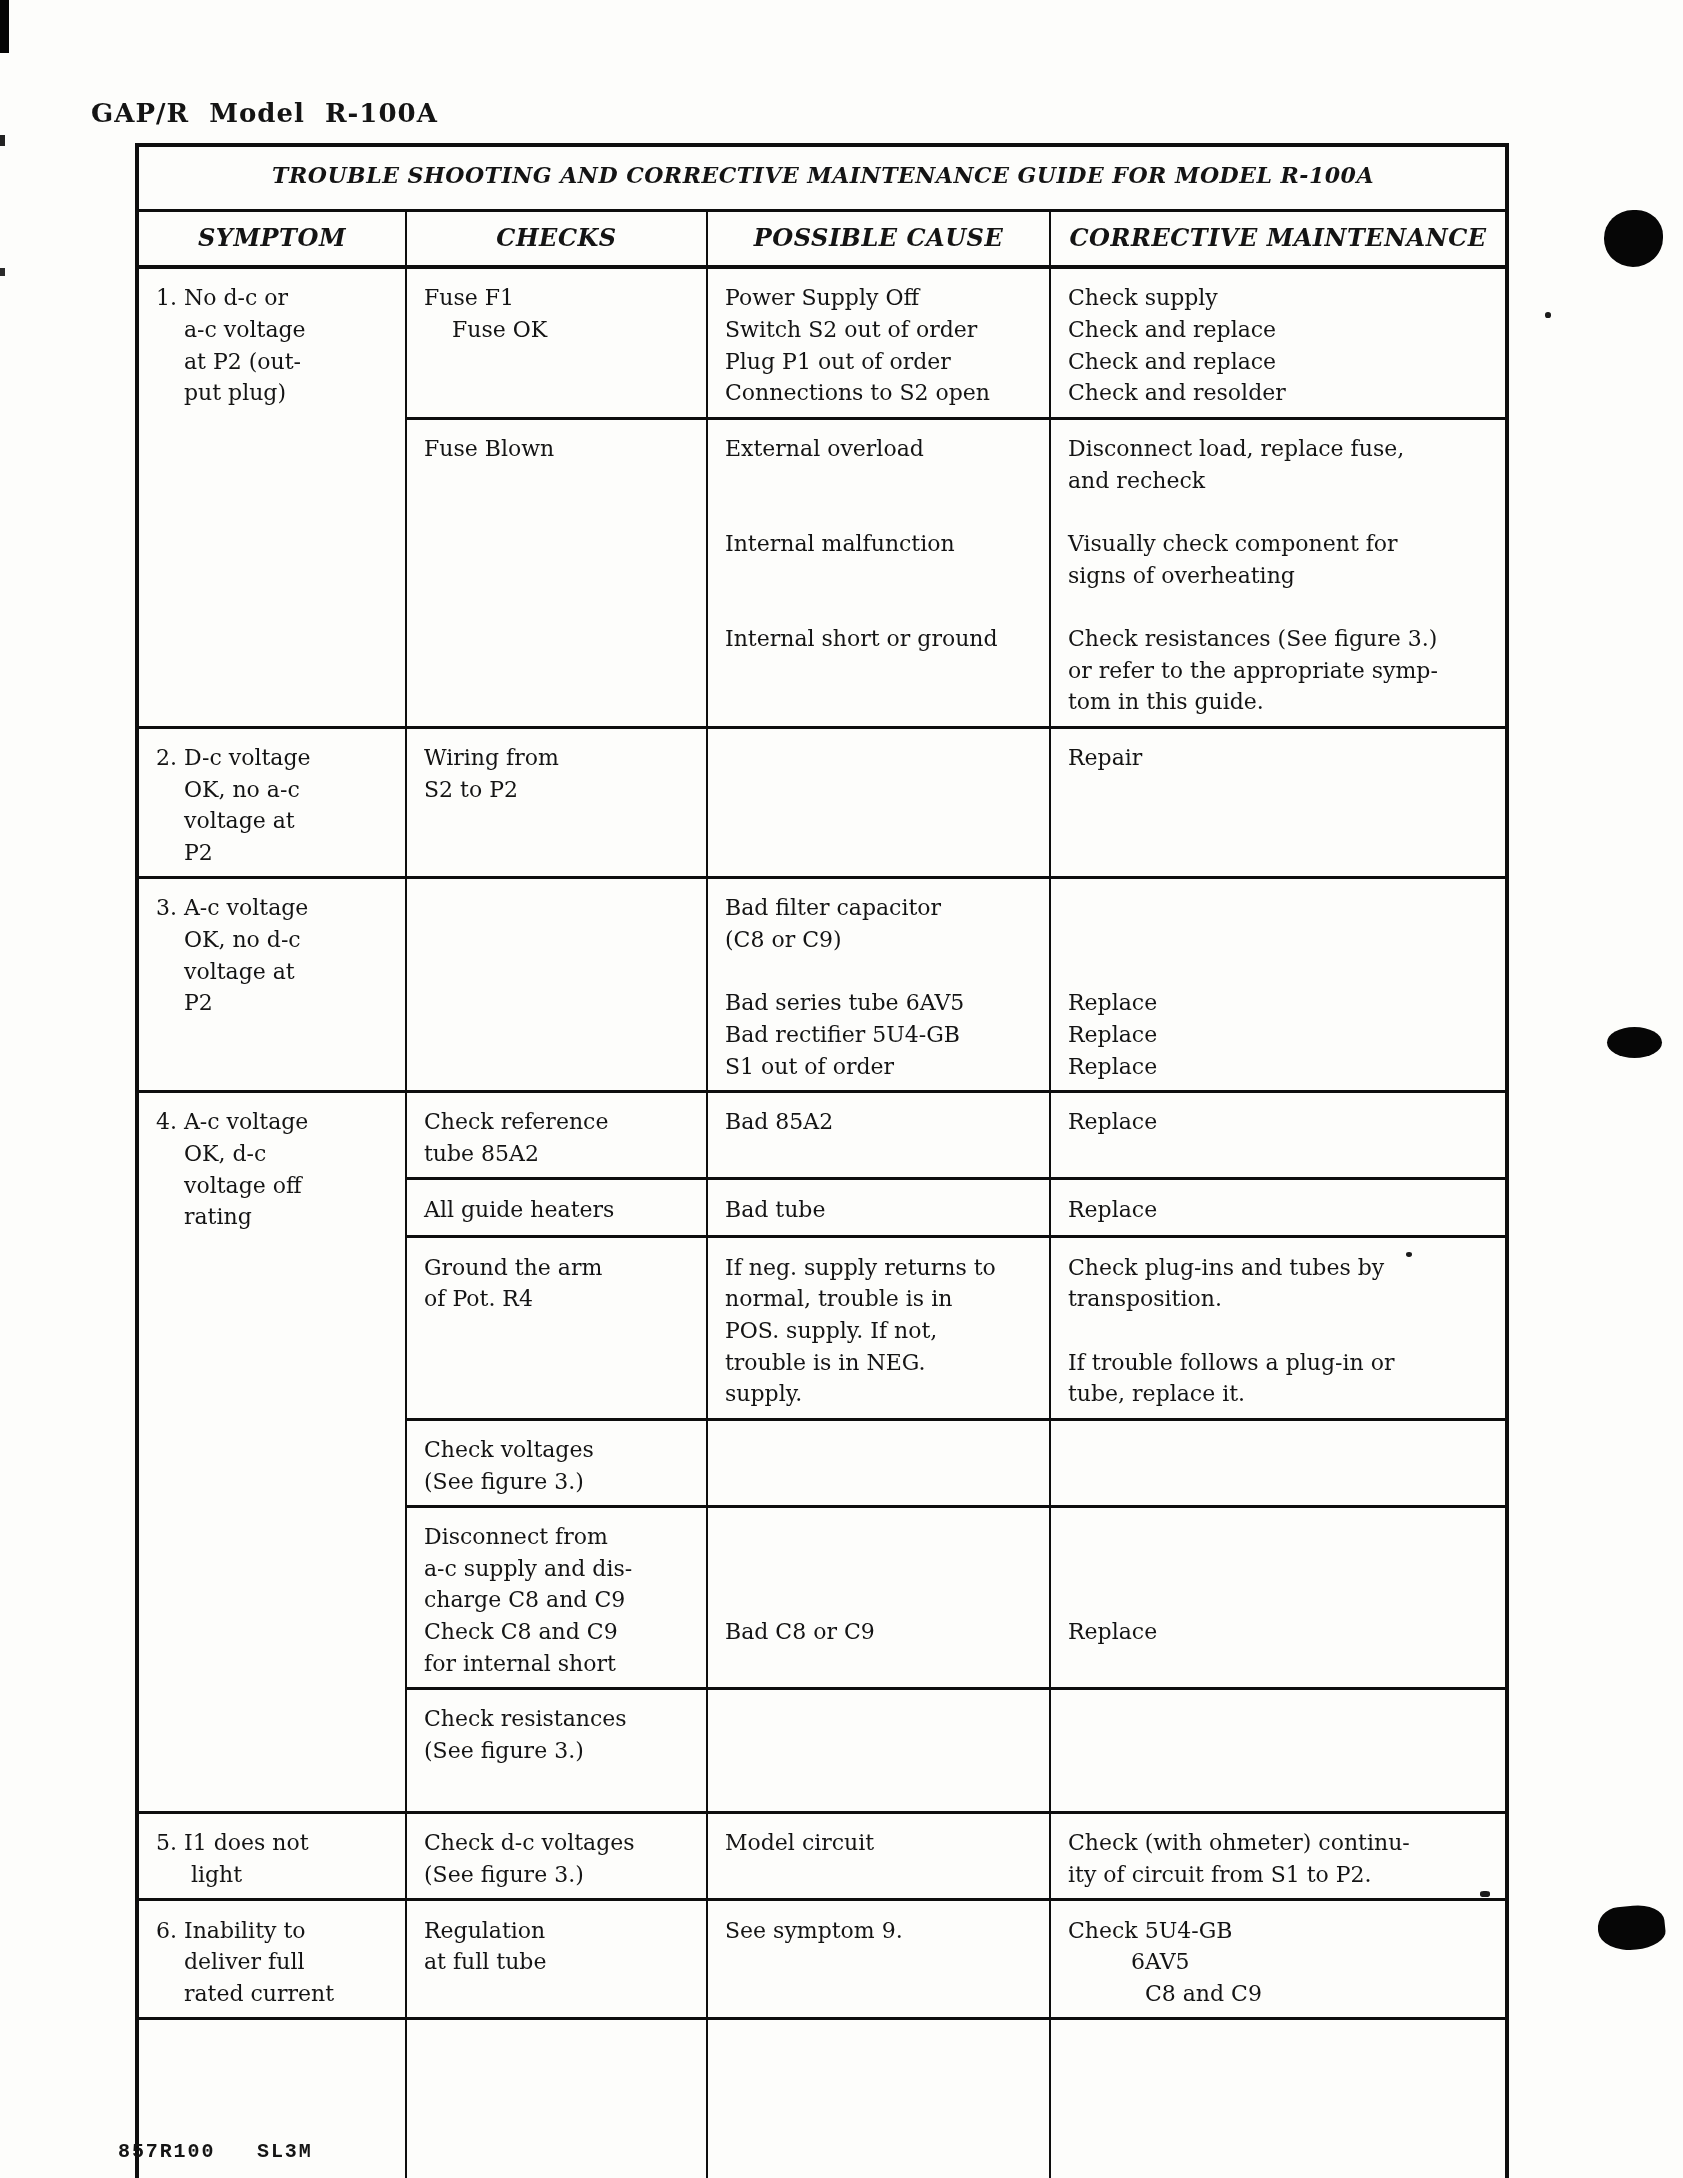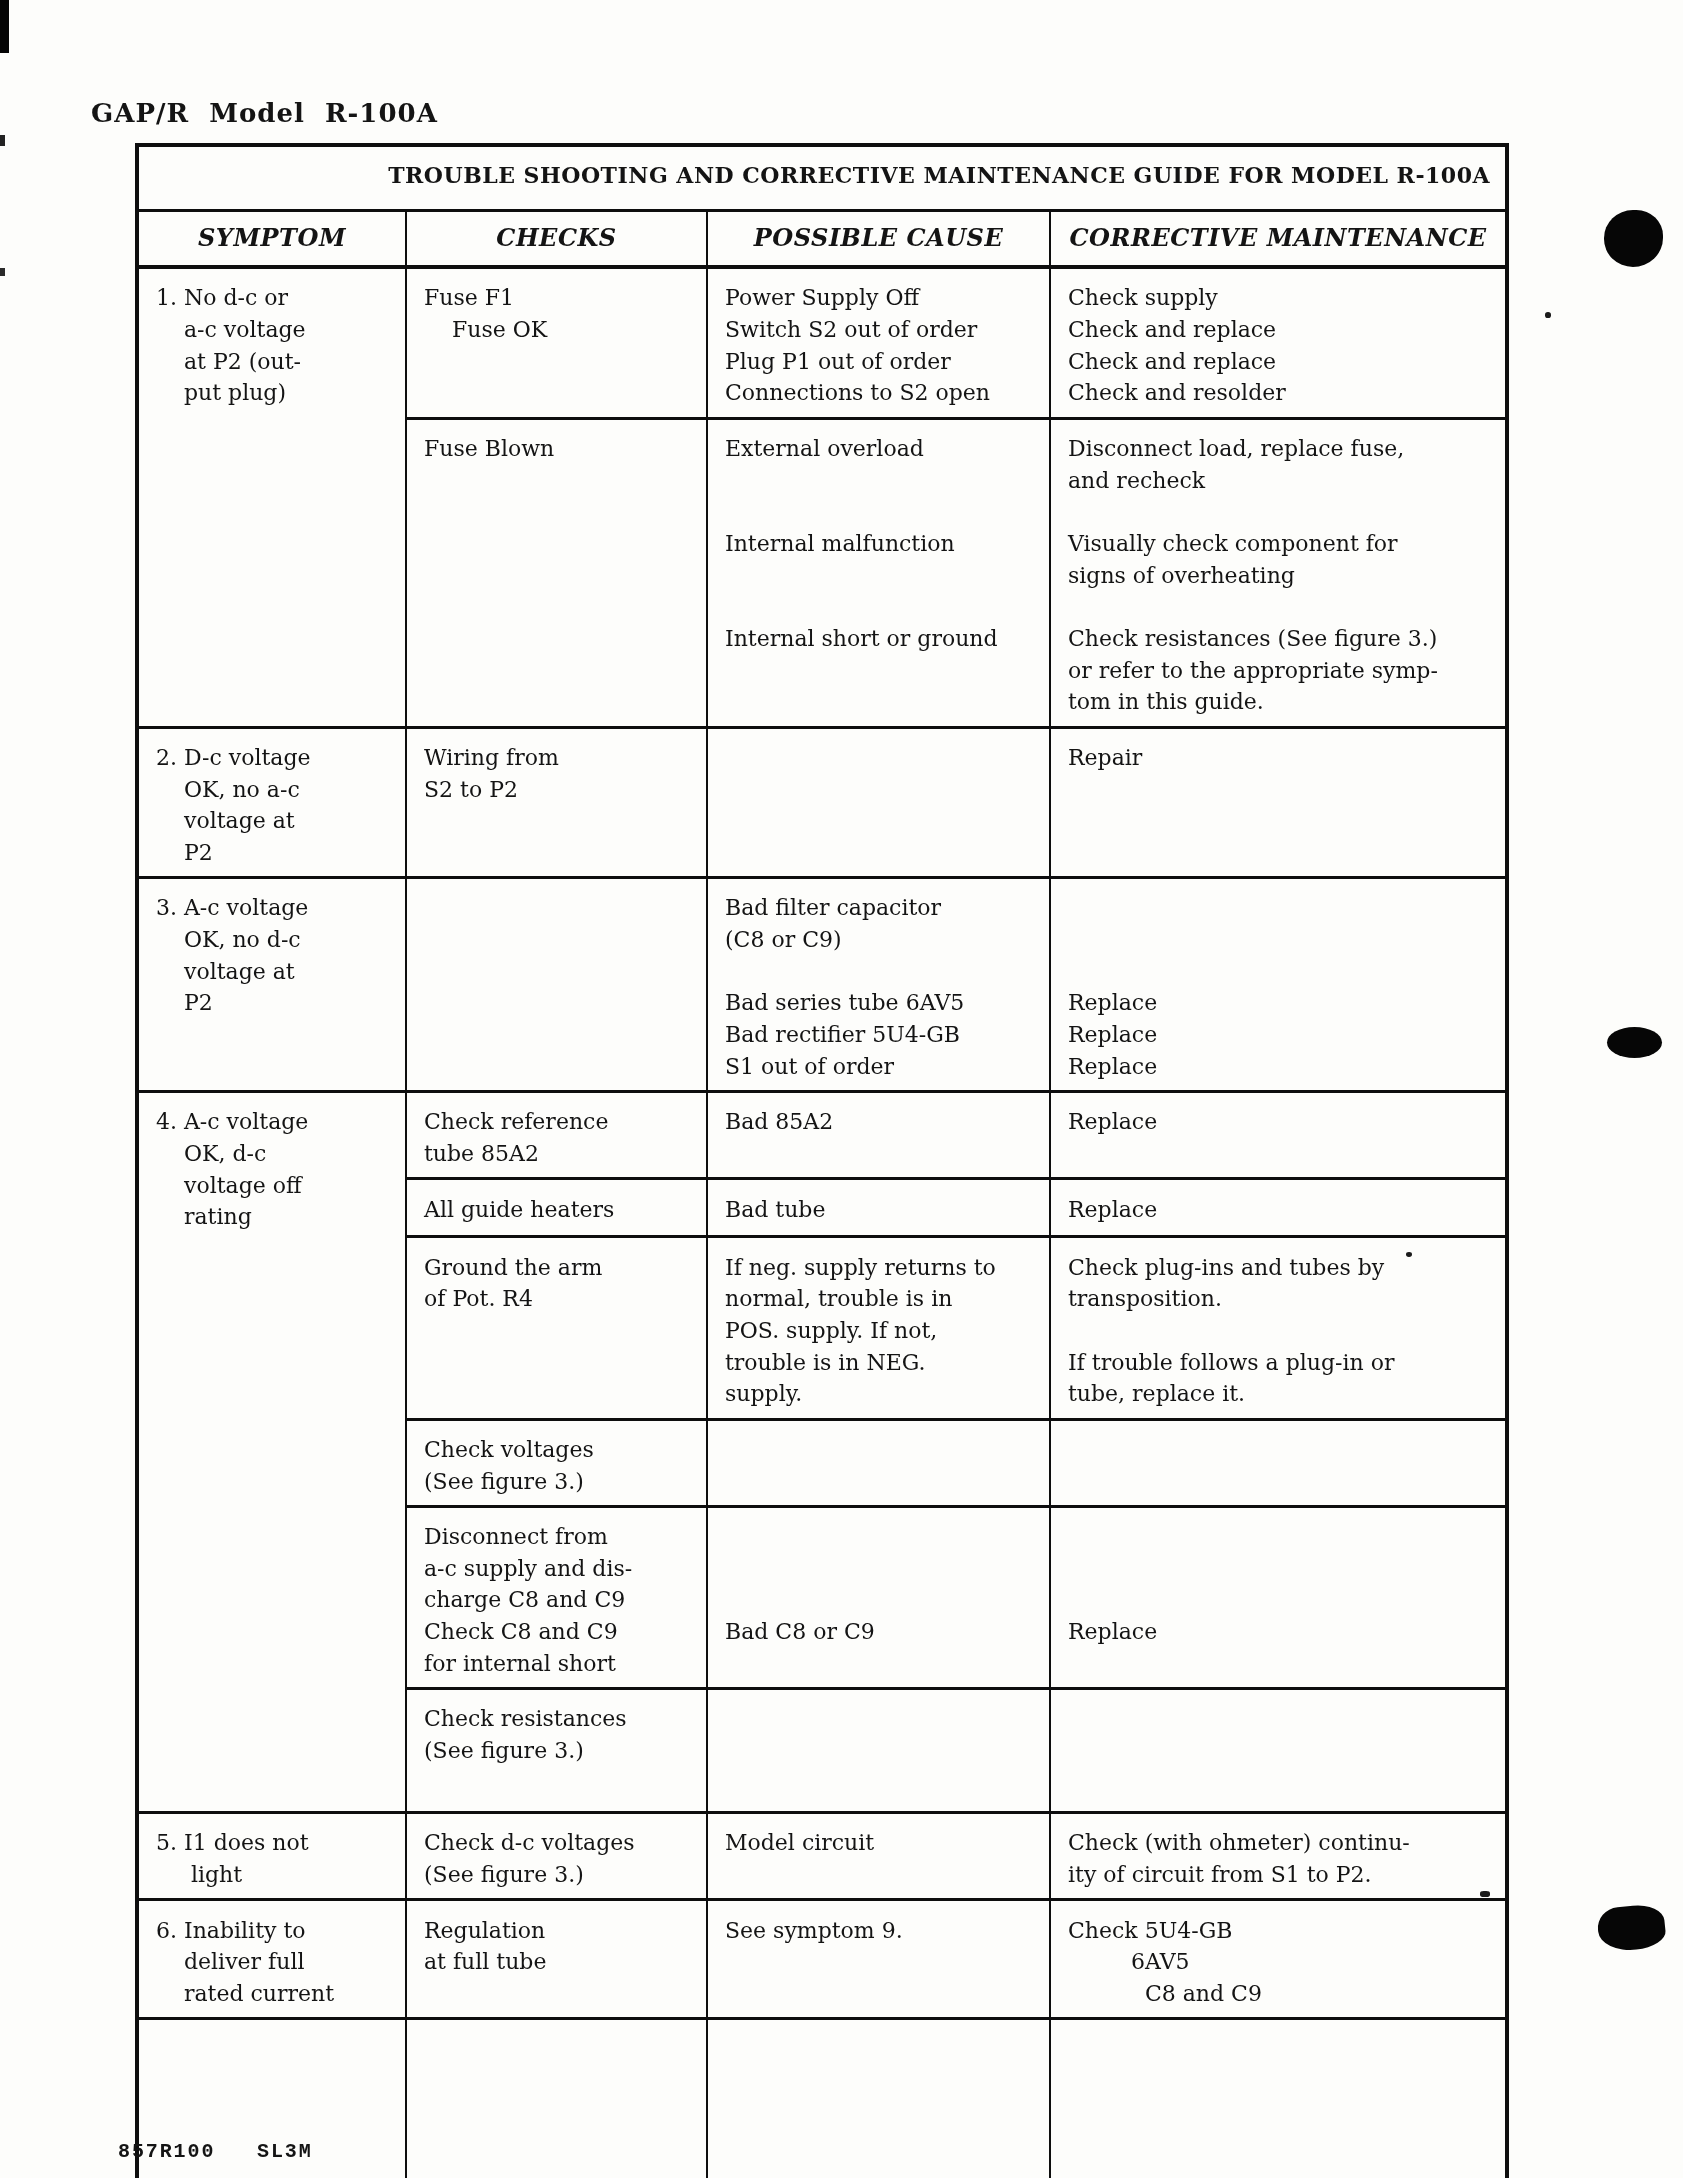--- a/index.html
+++ b/index.html
@@ -30,24 +30,25 @@
   table.guide td{
     border:2.9px solid #0e0e0e;
     border-top-width:3.8px;border-bottom-width:3.8px;
     vertical-align:top;
     padding:13.3px 15px 7.6px 17px;
     font-size:22px;line-height:1.44;
     white-space:pre-line;
     overflow:hidden;
   }
   td.title-cell{
-    text-align:right;font-weight:bold;
+    text-align:center;font-weight:bold;
     font-size:26px;letter-spacing:0.5px;
     padding:15px 9.5px;
     border-bottom-width:4.8px;
+    font-style:italic;
   }
   tr.head-row td{
     text-align:center;font-weight:bold;
     font-size:24px;letter-spacing:0.5px;
     padding:9.5px 3.8px;
     border-bottom-width:4.8px;
     font-style:italic;
   }
   td.sym{padding-left:25px;padding-top:19px;}
   td.fix{padding-left:21px;}

